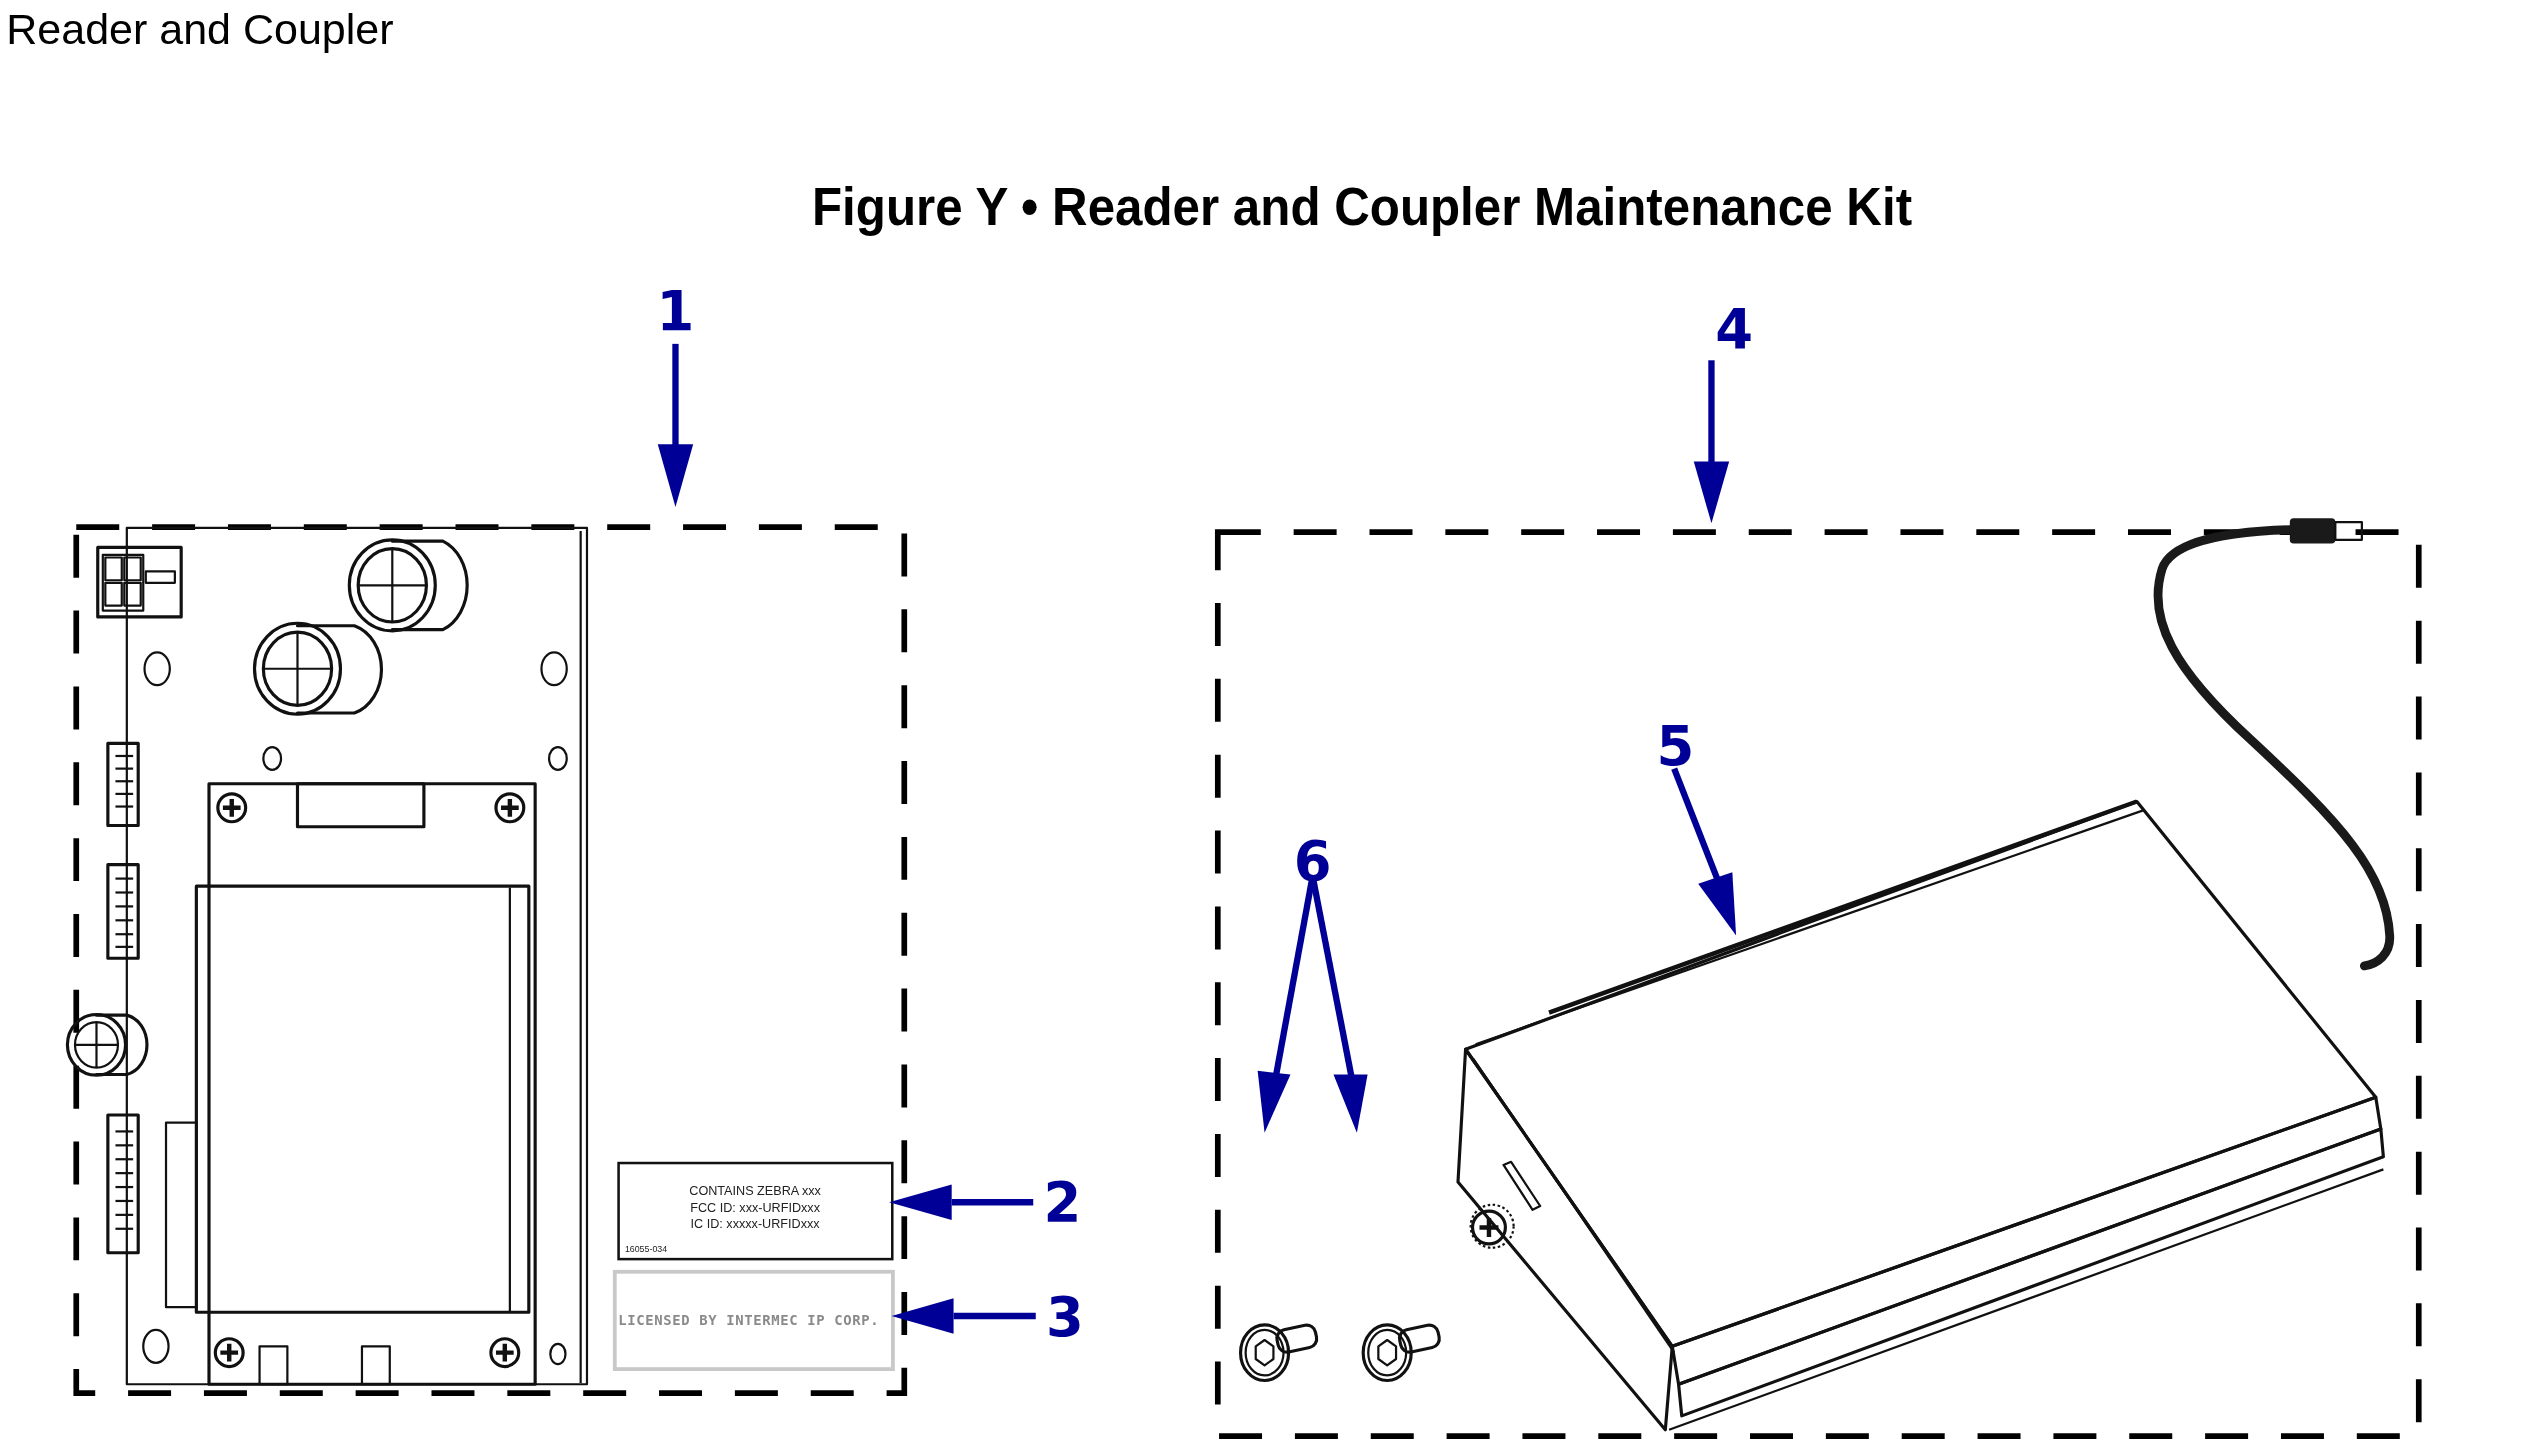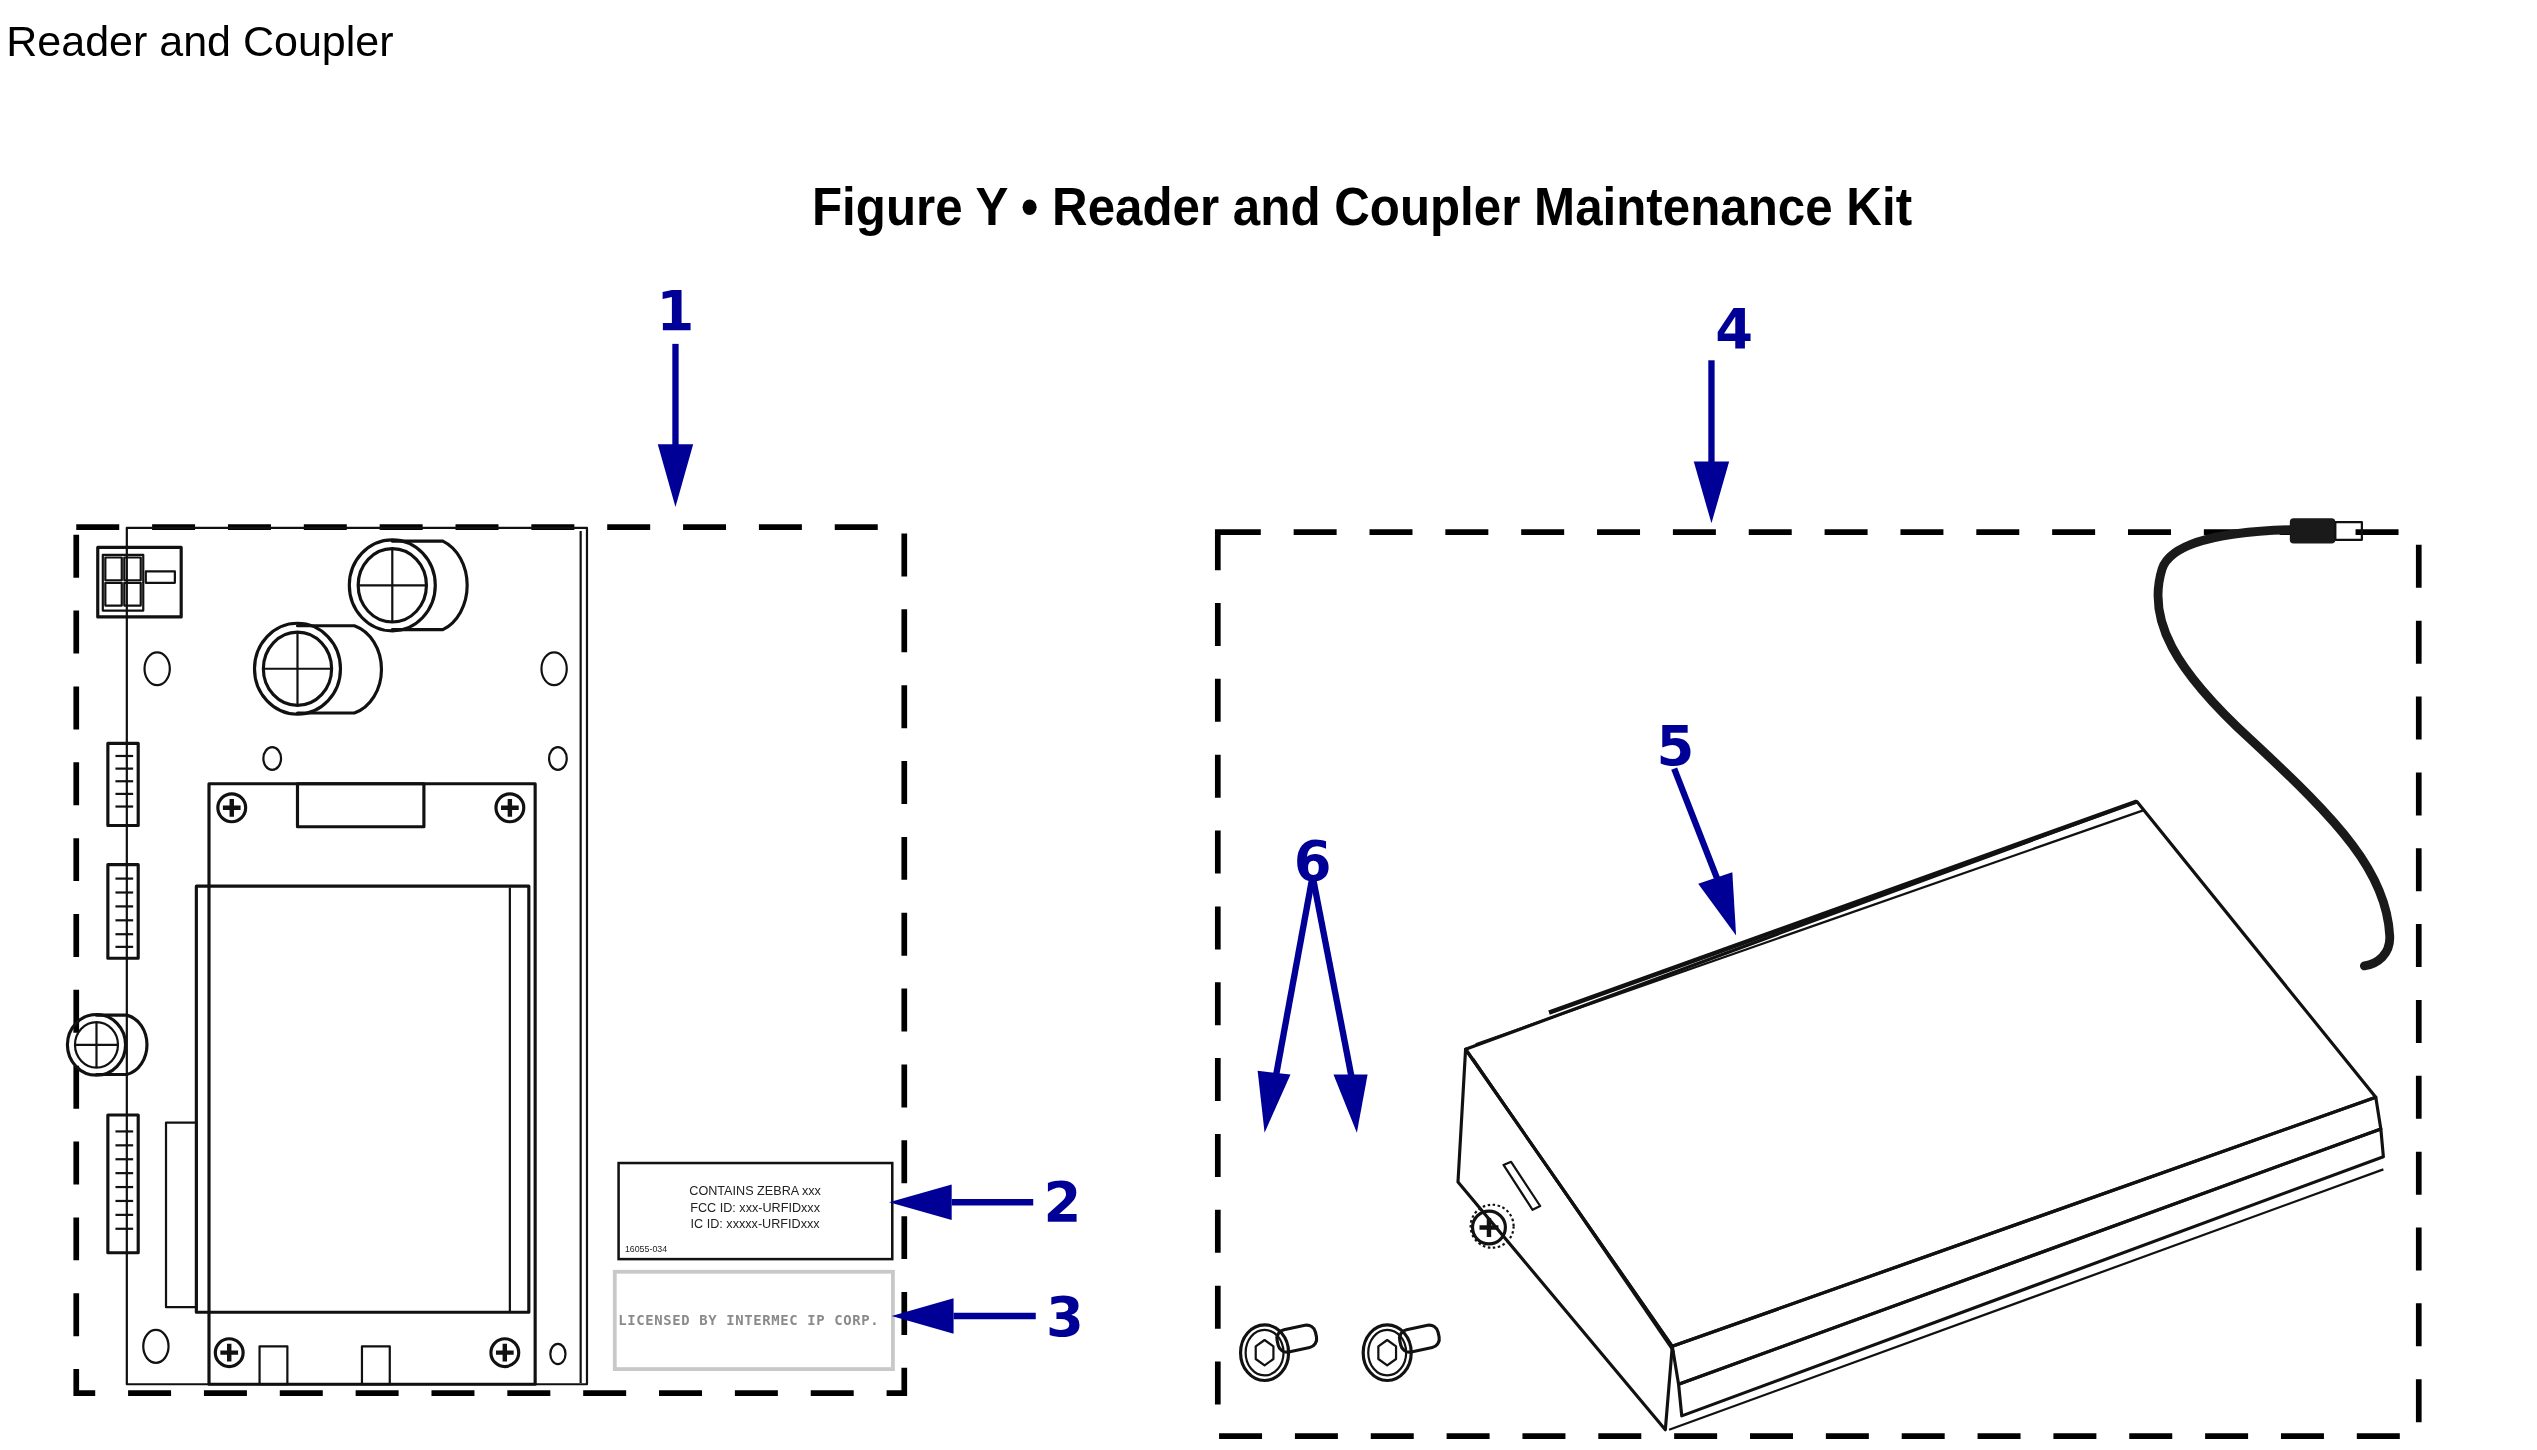--- a/index.html
+++ b/index.html
@@ -1,17 +1,17 @@
 <!DOCTYPE html>
 <html style="font-size:10px"><head>
 <meta charset="utf-8">
 <style>
   html, body { margin: 0; padding: 0; background: #ffffff; }
   body { width: 2538px; height: 1450px; position: relative; overflow: hidden; font-family: "Liberation Sans", sans-serif; }
-  .section-title { position: absolute; left: 6.3px; top: 17px; font-size: 43px; color: #000; font-family: "Liberation Sans", sans-serif; }
+  .section-title { position: absolute; left: 6.3px; top: 5px; font-size: 43px; color: #000; font-family: "Liberation Sans", sans-serif; }
   .fig-title { position: absolute; left: 812px; top: 176px; font-size: 53px; font-weight: bold; color: #000; transform: scaleX(0.93); transform-origin: left top; white-space: nowrap; font-family: "Liberation Sans", sans-serif; }
   svg.art { position: absolute; left: 0; top: 0; }
   .callout { font-family: "DejaVu Sans", sans-serif; font-weight: bold; font-size: 86px; fill: #000096; }
   .line { fill: none; stroke: #111; stroke-width: 5; stroke-linejoin: round; stroke-linecap: round; }
   .thin { fill: none; stroke: #111; stroke-width: 3.5; stroke-linejoin: round; }
   .thick { fill: none; stroke: #111; stroke-width: 7; }
   .dash { fill: none; stroke: #000; stroke-width: 9; stroke-dasharray: 68 52; }
   .arrow-shaft { stroke: #000096; stroke-width: 10; fill: none; }
   .arrow-head { fill: #000096; }
   .label-text { font-family: "Liberation Sans", sans-serif; font-size: 20px; fill: #222; }

